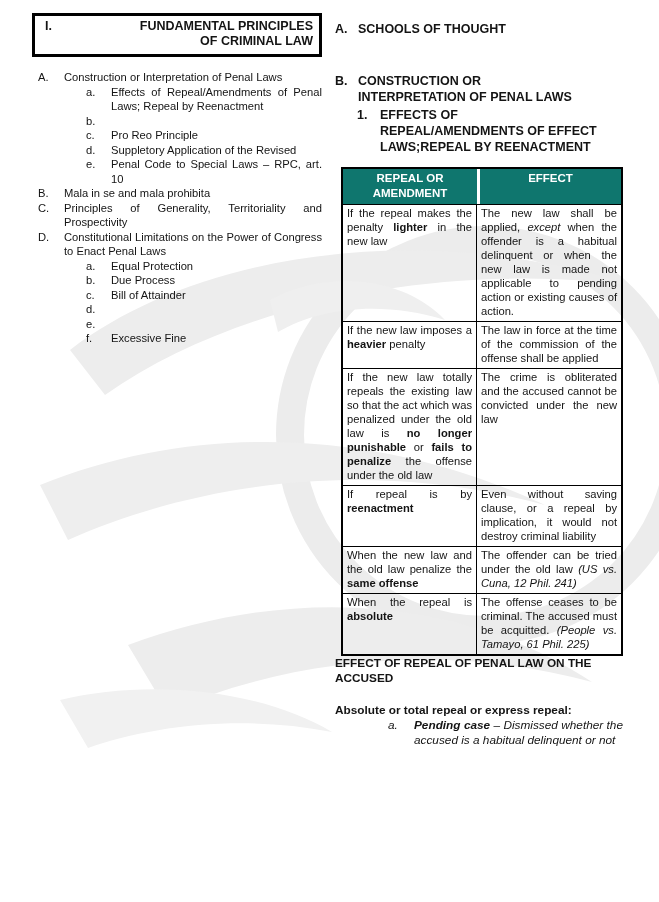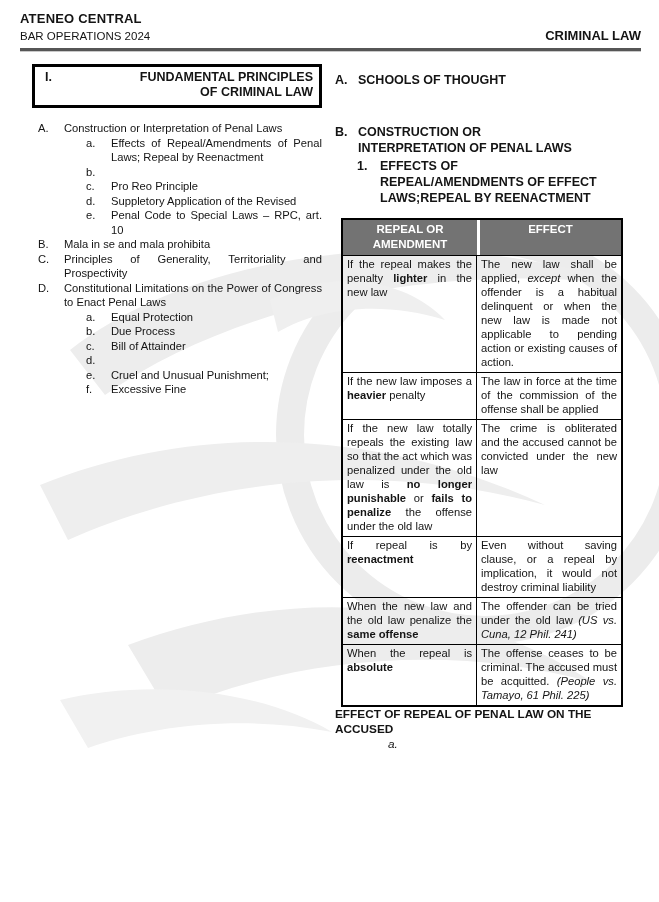--- a/index.html
+++ b/index.html
@@ -40,21 +40,21 @@
   .r-h{display:flex;font-weight:bold;font-size:12.5px;line-height:16px;}
   .r-h .r-label{width:23px;flex:0 0 23px;}
   .r-h .r-text{white-space:pre-line;}
   .r-h.h-a{margin-top:2px;}
   .r-h.h-b{margin-top:36px;}
   .r-h.h-b1{margin:2px 0 0 22px;}
 
   
   table.repeal{border-collapse:separate;border-spacing:0;table-layout:fixed;width:278px;
                margin:12px 0 0 6px;border:2px solid #000;font-size:11.2px;line-height:14px;}
-  table.repeal th{background:#737373;color:#fff;font-weight:bold;font-size:11.5px;line-height:15px;
+  table.repeal th{background:#0f766e;color:#fff;font-weight:bold;font-size:11.5px;line-height:15px;
                   text-align:center;vertical-align:top;padding:2px 2px 3px;}
   table.repeal th.th-effect{border-left:3px solid #fff;}
   table.repeal td{vertical-align:top;padding:1px 4px 3px;text-align:justify;border-top:1.5px solid #000;}
   table.repeal td.cause{border-right:1.5px solid #000;}
   .b{font-weight:bold;}
   .i{font-style:italic;}
 
   
   .effect-heading{font-weight:bold;font-size:11.8px;line-height:15px;margin-top:0;white-space:pre-line;}
   .abs-heading{font-weight:bold;font-size:11.8px;line-height:15px;margin-top:17px;}
@@ -71,28 +71,20 @@
     <circle cx="485" cy="435" r="195" fill="none" stroke="#ececec" stroke-width="28"></circle>
     <path d="M70,350 C200,250 430,220 630,285 C450,262 240,300 105,395 Z" fill="#ededed"></path>
     <path d="M270,300 C330,268 405,278 445,320 C382,300 318,308 278,332 Z" fill="#efefef"></path>
     <path d="M40,485 C200,420 385,430 545,505 C372,458 198,482 68,540 Z" fill="#eeeeee"></path>
     <path d="M128,645 C298,582 468,600 592,682 C440,640 278,662 168,712 Z" fill="#ededed"></path>
     <path d="M60,700 C150,678 262,690 332,732 C242,714 150,726 88,748 Z" fill="#f1f1f1"></path>
   </svg>
 
   <div class="content">
 
-    <div class="hdr">
-      <div class="hdr-org">ATENEO CENTRAL</div>
-      <div class="hdr-row">
-        <div class="hdr-sub">BAR OPERATIONS 2024</div>
-        <div class="hdr-subject">CRIMINAL LAW</div>
-      </div>
-      <div class="hdr-rule"></div>
-    </div>
 
     <div class="columns">
 
       <div class="col-left">
         <div class="topic-box">
           <span class="numeral">I.</span>
           <span class="box-title">FUNDAMENTAL PRINCIPLES
 OF CRIMINAL LAW</span>
         </div>
         <div class="outline" id="outline">
@@ -141,21 +133,20 @@
             </div>
             <div class="o-item lvl2">
               <span class="o-label">c.</span>
               <span class="o-text">Bill of Attainder</span>
             </div>
             <div class="o-item lvl2">
               <span class="o-label">d.</span>
             </div>
             <div class="o-item lvl2">
               <span class="o-label">e.</span>
-              <span class="o-text">Cruel and Unusual Punishment;</span>
             </div>
             <div class="o-item lvl2">
               <span class="o-label">f.</span>
               <span class="o-text">Excessive Fine</span>
             </div>
           </div>
       </div>
 
       <div class="col-right">
 
@@ -211,22 +202,24 @@
               </tr>
               <tr>
                 <td class="cause"><span>When the repeal is </span><span class="b">absolute</span></td>
                 <td class="effect"><span>The offense ceases to be criminal. The accused must be acquitted. </span><span class="i">(People vs. Tamayo, 61 Phil. 225)</span></td>
               </tr>
             </tbody>
         </table>
 
         <div class="effect-heading">EFFECT OF REPEAL OF PENAL LAW ON THE
 ACCUSED</div>
+        <div class="abs-heading">Absolute or total repeal or express repeal:</div>
         <div id="abs-items">
             <div class="abs-item">
               <span class="abs-label">a.</span>
+              <span class="abs-text"><span class="b i">Pending case</span><span class="i"> – </span><span class="i">Dismissed whether the accused is a habitual delinquent or not</span></span>
             </div>
           </div>
 
       </div>
     </div>
   </div>
 </div>
 
 </body></html>

